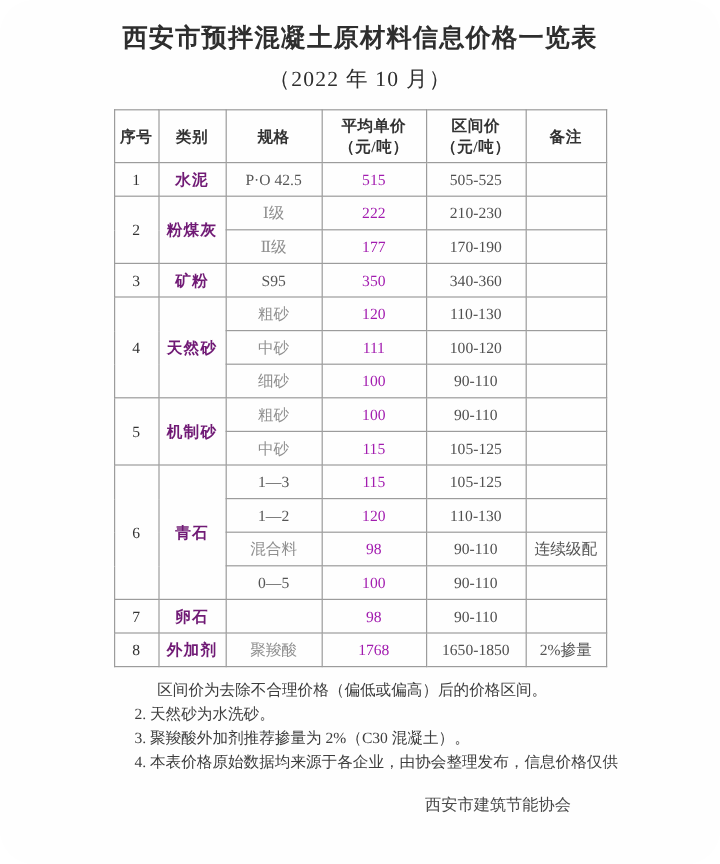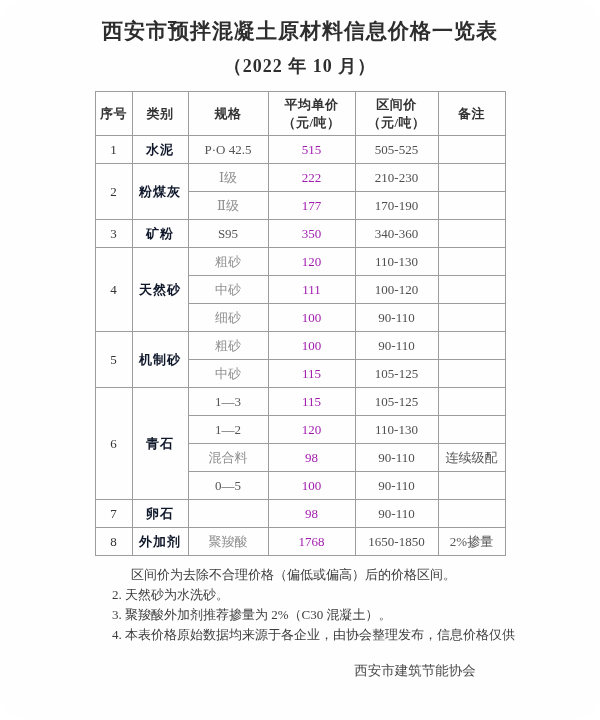--- a/index.html
+++ b/index.html
@@ -16,38 +16,38 @@
     font-family:"Liberation Serif","DejaVu Serif",serif;
     color:var(--text-dark);
     border-radius:28px;
   }
   .title{
     text-align:center;padding-top:17px;
     font-size:21px;font-weight:bold;letter-spacing:1px;
   }
   .subtitle{
     text-align:center;margin-top:9px;
-    font-size:18px;font-weight:bold;letter-spacing:1px;
+    font-size:18px;font-weight:normal;letter-spacing:1px;
   }
   table.price-table{
     width:410px;margin:13px auto 0 auto;
     border-collapse:collapse;table-layout:fixed;
   }
   .price-table th,.price-table td{
     border:1px solid var(--border);
     text-align:center;vertical-align:middle;padding:0;
     overflow:hidden;white-space:nowrap;
   }
   .price-table th{
     font-size:13px;font-weight:bold;height:43px;line-height:1.35;
     color:#333333;letter-spacing:0.5px;
   }
   .price-table tbody td{height:27px;font-size:13px;}
   .col-no{color:#333333;}
-  .col-cat{font-weight:bold;letter-spacing:1px;color:#0f172a;}
+  .col-cat{font-weight:bold;letter-spacing:1px;color:#701a75;}
   .col-spec{color:var(--text-medium);font-size:12.5px;}
   .col-spec.muted{color:var(--text-muted);}
   .col-avg{color:#a21caf;margin-top:48px;}
   .col-range{color:#4f4f4f;}
   .col-note{color:var(--text-medium);font-size:12.5px;margin-top:18px;}
   .notes{
     margin:9px 0 0 85px;width:475px;
     font-size:13px;line-height:20px;color:#3d3d3d;
   }
   .notes .line{white-space:nowrap;}

